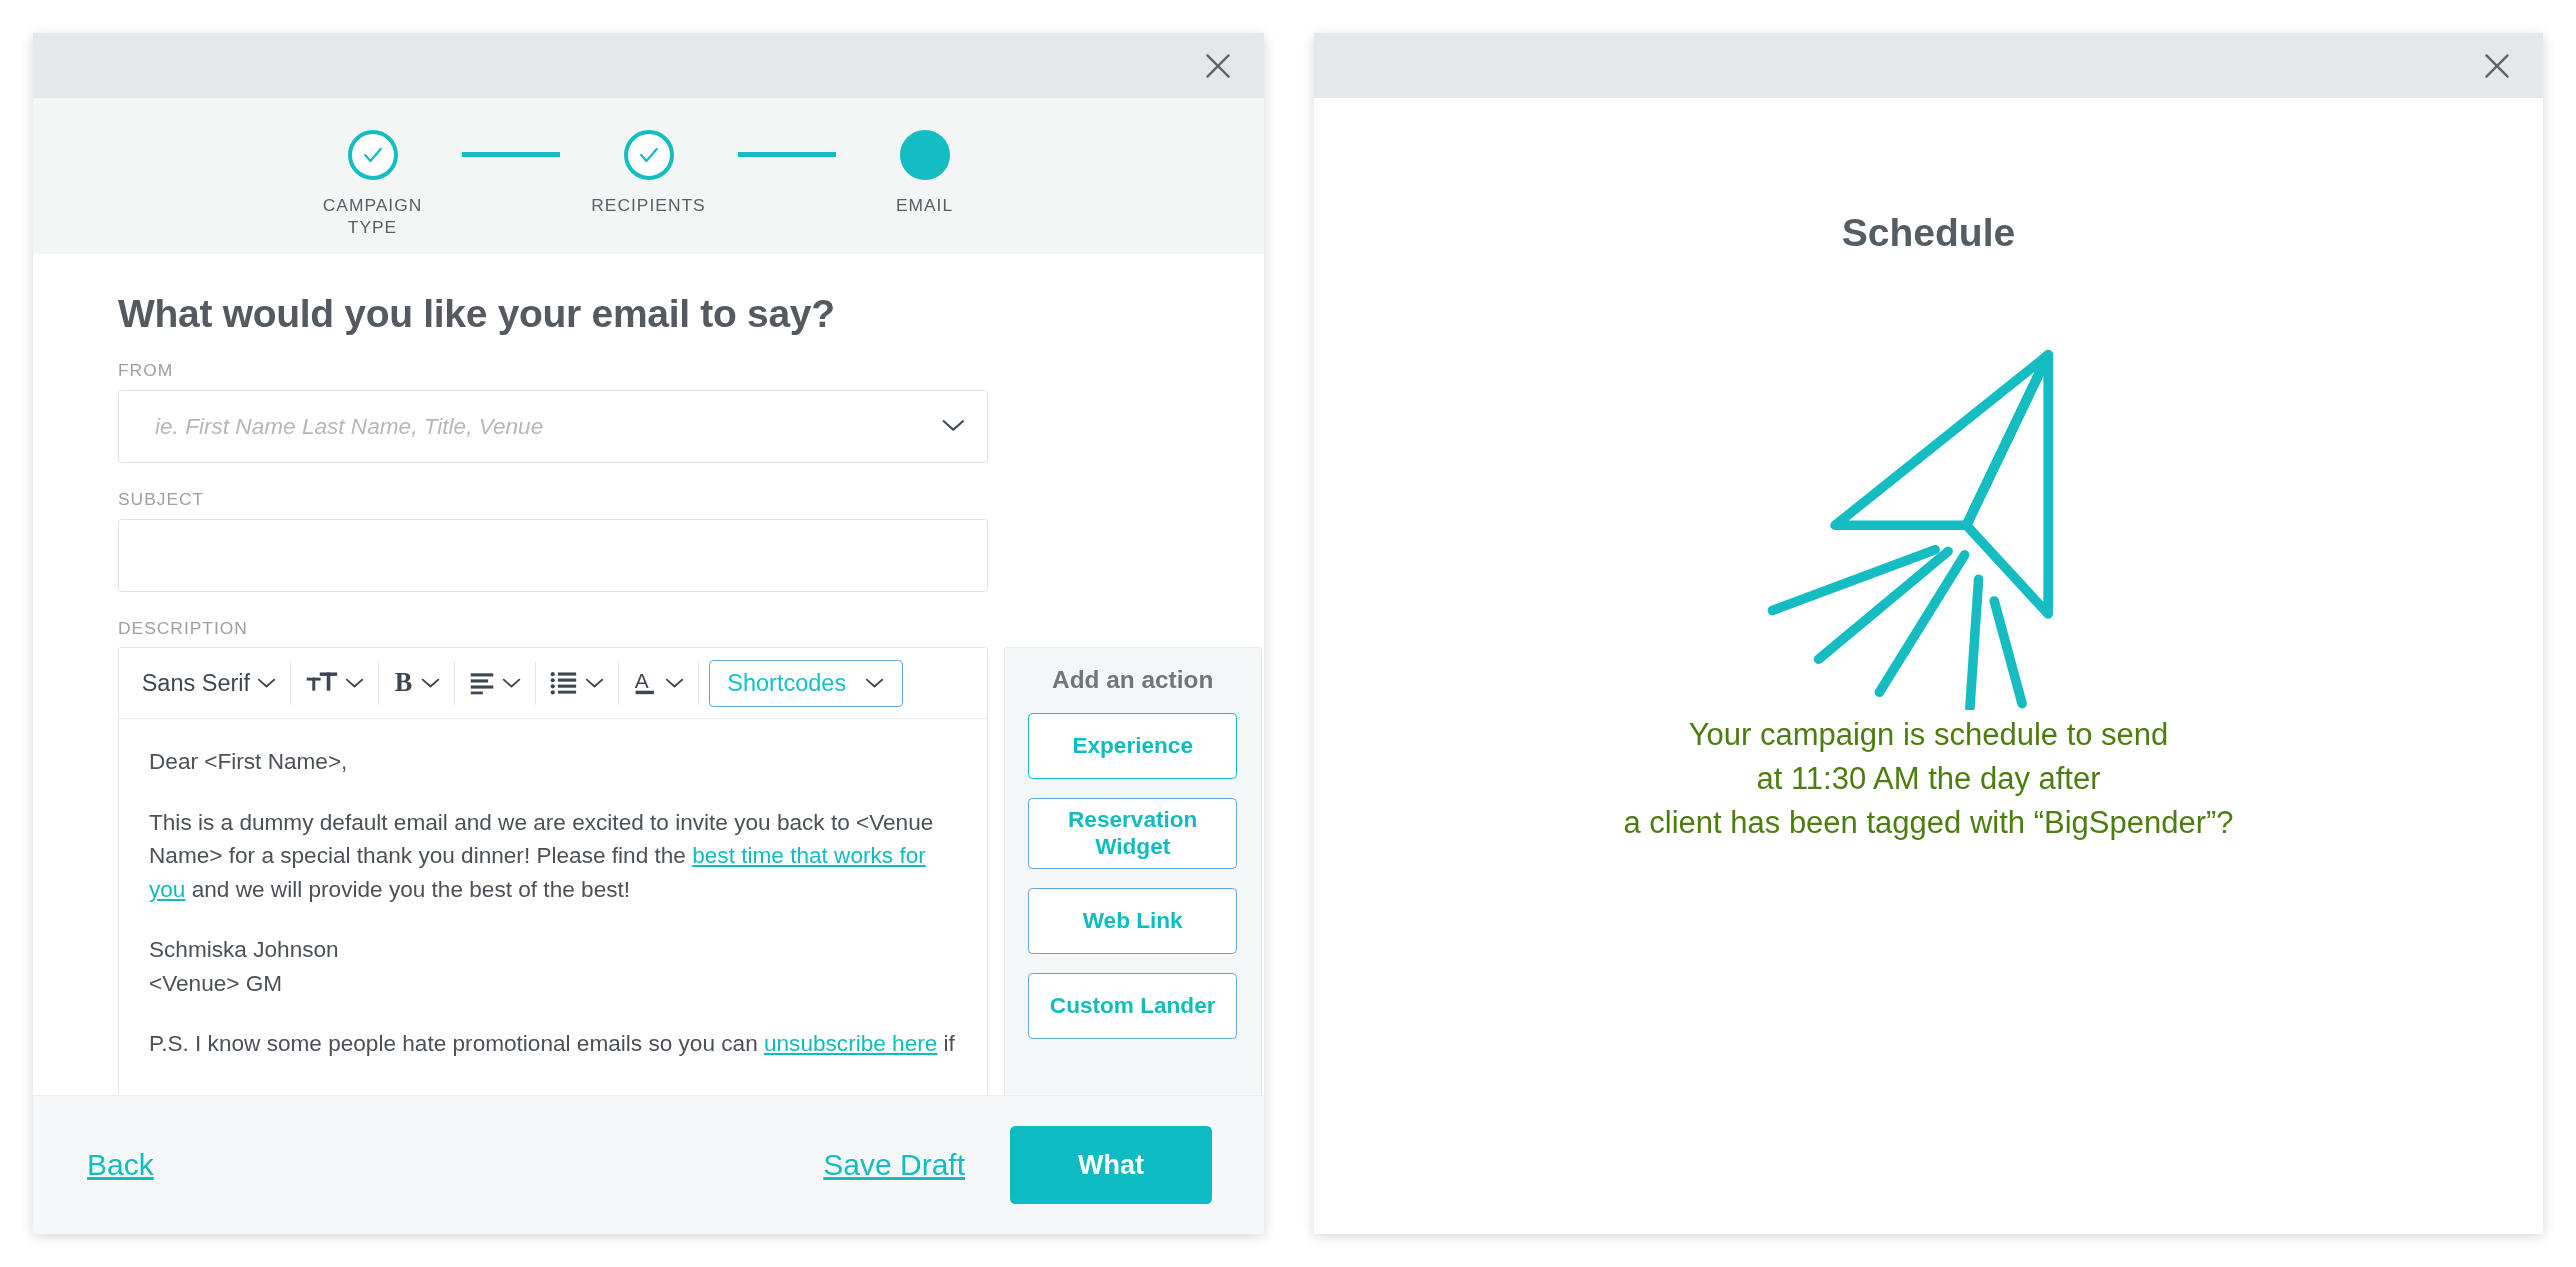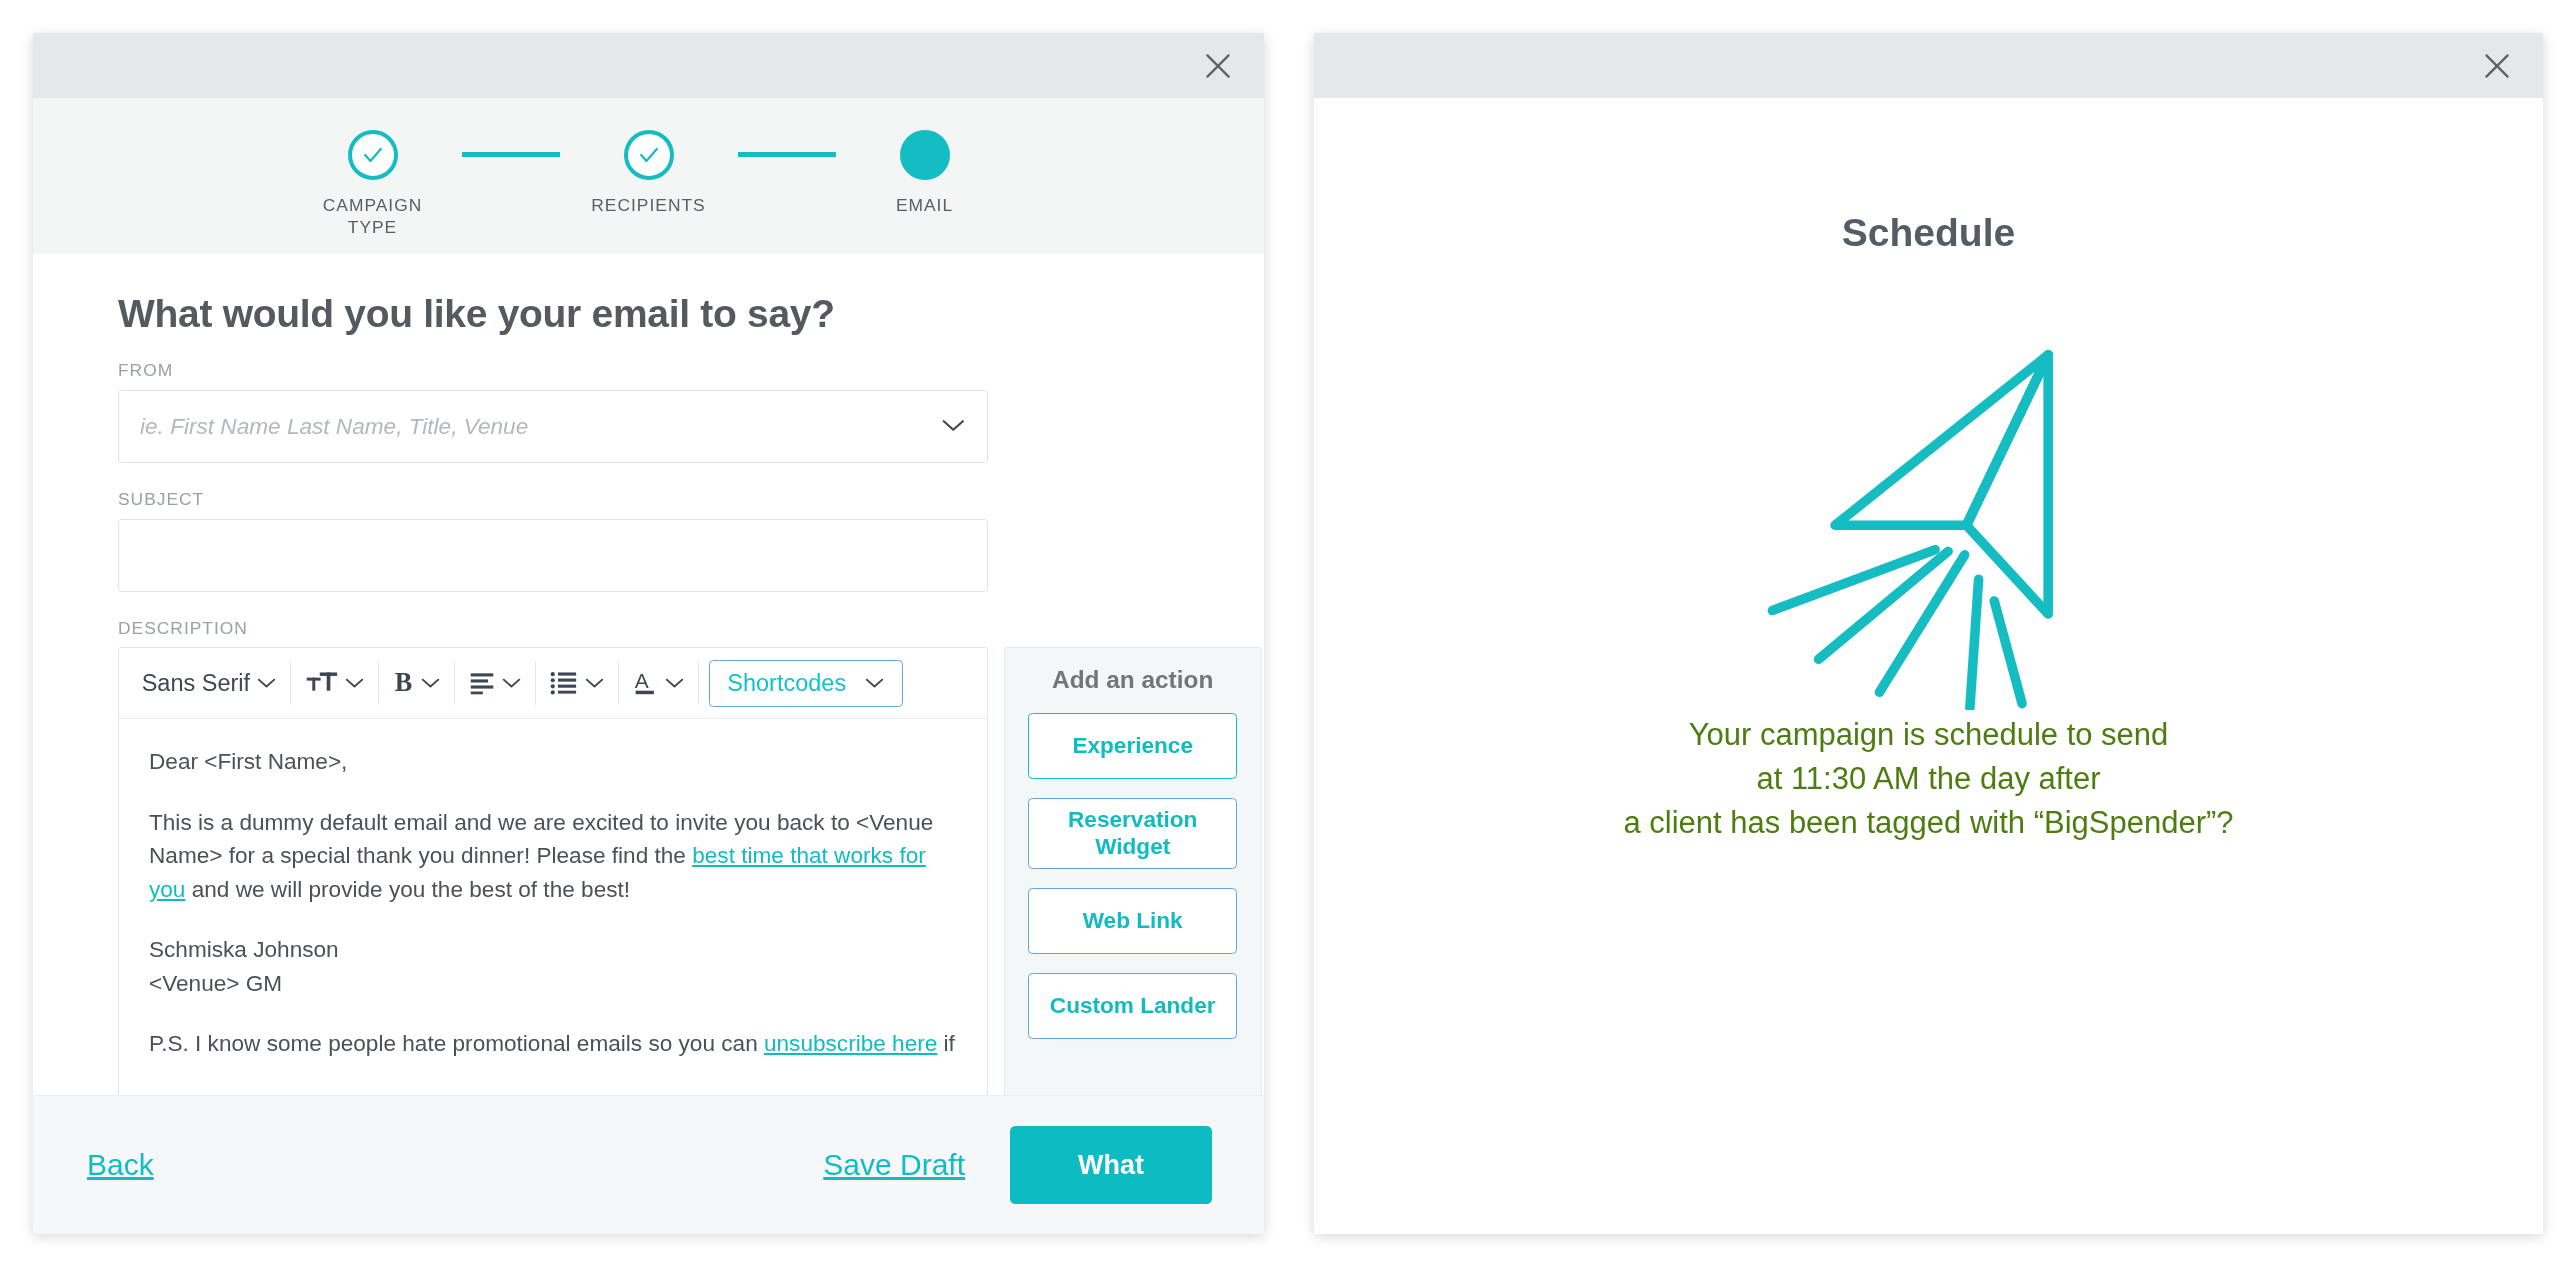--- a/index.html
+++ b/index.html
@@ -73,21 +73,21 @@
     margin:0 0 24.4px 0; letter-spacing:-0.3px;
   }
   .field-label{
     font-size:17.4px; color:#9aa0a6; letter-spacing:1px;
     margin-bottom:8.7px;
   }
   .field-box{
     width:870px; height:73px; box-sizing:border-box;
     border:0.9px solid #dfe2e5; border-radius:3.5px;
     background:#fff; display:flex; align-items:center;
-    padding:0 21px; position:relative;
+    padding:0 36px; position:relative;
   }
   .field-placeholder{
     font-size:22.6px; color:#b3b8bd; font-style:italic;
   }
   .caret-down{
     position:absolute; right:22.6px; top:50%; transform:translateY(-50%);
   }
   .gap{height:26px;}
 
   

